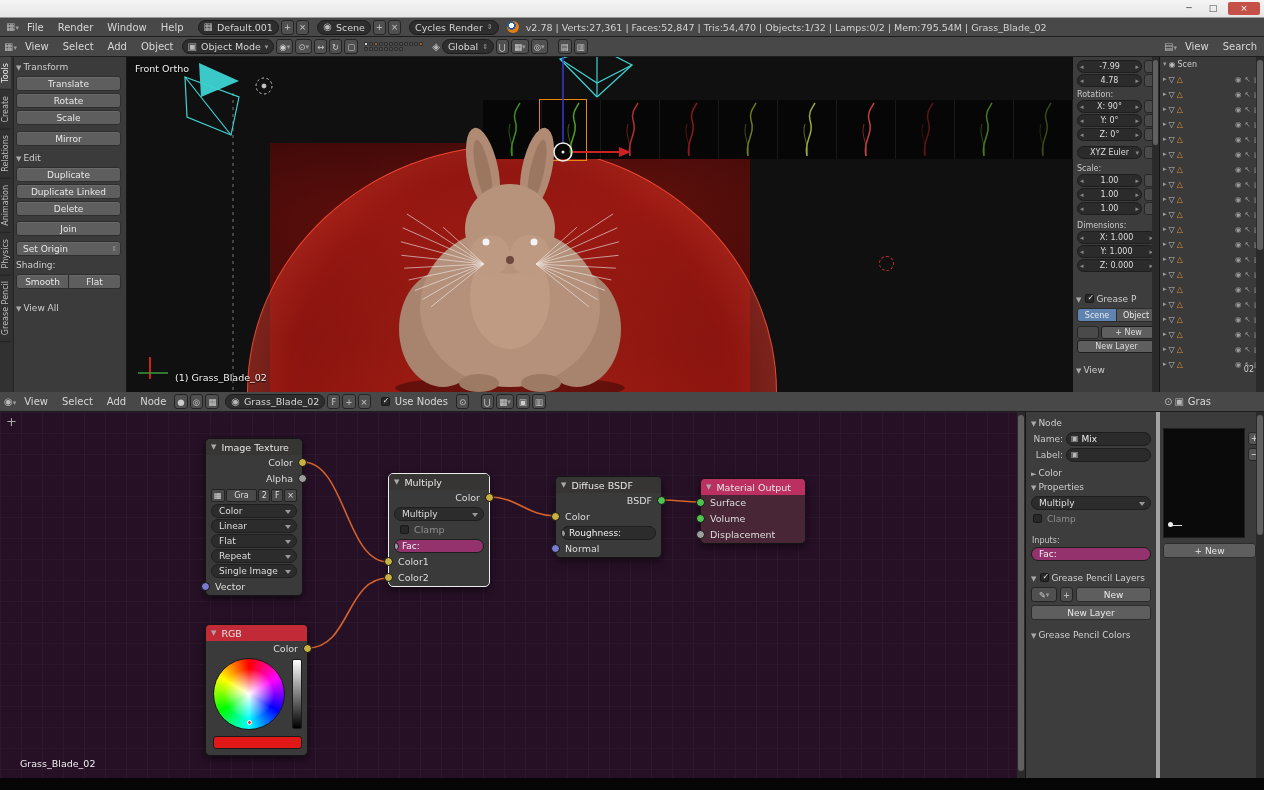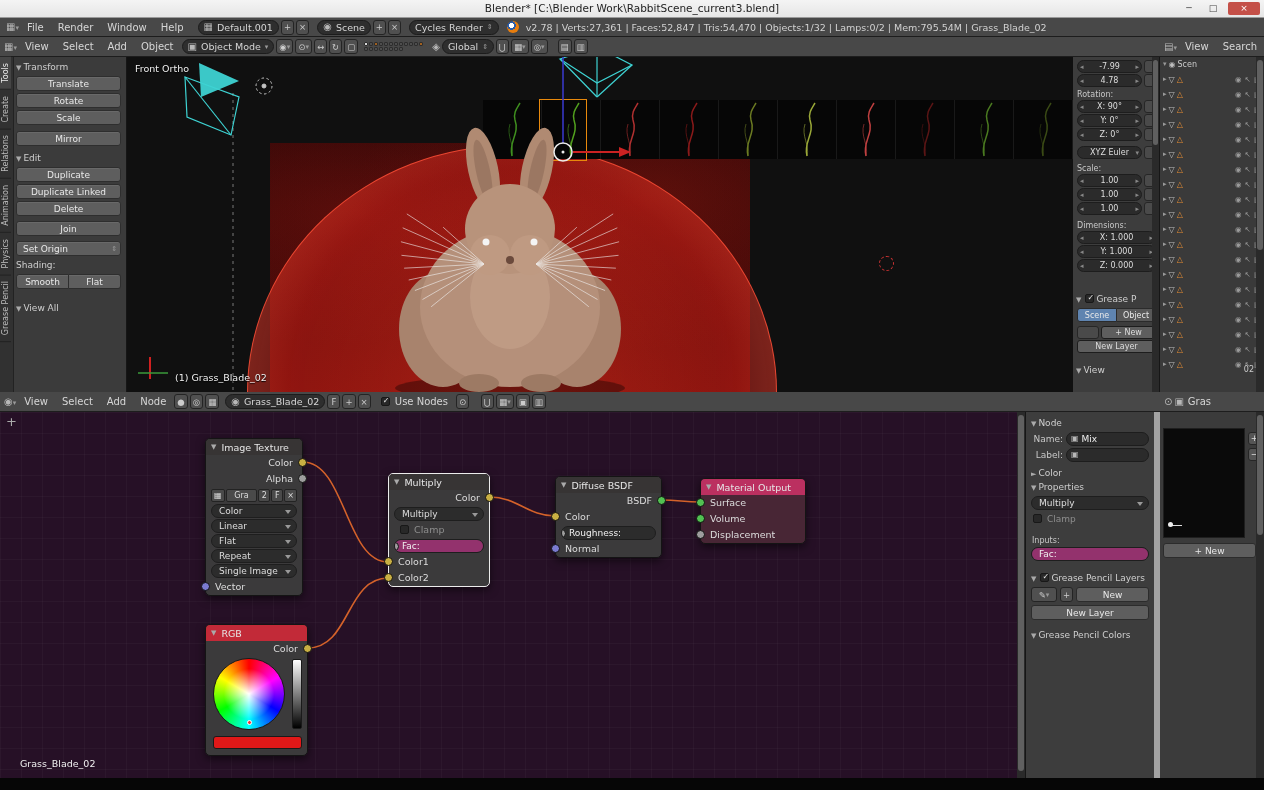--- a/index.html
+++ b/index.html
@@ -80,42 +80,41 @@
 .slider .lab{position:absolute;left:7px;top:0;}
 .slider .val{position:absolute;right:7px;top:0;margin-top:36px;}
 .irow{display:flex;gap:1px;margin:2px 5px;height:13px;}
 .irow span{background:#4a4a4a;border:1px solid #232323;border-radius:2px;font-size:8px;line-height:11px;text-align:center;min-width:12px;color:#ddd;padding:0 2px;}
 .irow .grow{flex:1;text-align:center;}
 .wheel{position:absolute;left:7px;top:33px;width:72px;height:72px;border-radius:50%;background:radial-gradient(circle closest-side,#fff 0%,rgba(255,255,255,0) 72%),conic-gradient(#f00,#f0f,#00f,#0ff,#0f0,#ff0,#f00);border:1px solid #1a1a1a;}
 .vbar{position:absolute;left:86px;top:34px;width:10px;height:70px;background:linear-gradient(#fff,#000);border:1px solid #1a1a1a;border-radius:2px;}
 .redbar{position:absolute;left:7px;top:111px;width:89px;height:13px;background:var(--rgb-current,#e01818);border:1px solid #1a1a1a;border-radius:3px;}
 .wdot{position:absolute;left:41px;top:95px;width:5px;height:5px;border:1px solid #fff;border-radius:50%;background:#e33;}
 
-.nsp{left:1025px;top:412px;width:135px;height:366px;background:#3d3d3d;border-left:1px solid #161616;border-right:6px solid #a3a3a3;padding:4px 5px;font-size:9px;}
+.nsp{left:1025px;top:412px;width:135px;height:366px;background:#3d3d3d;border-left:1px solid #161616;border-right:4px solid #a3a3a3;padding:4px 5px;font-size:9px;}
 .sprow{display:flex;align-items:center;gap:3px;margin:2px 0;}
 .spl{width:32px;text-align:right;color:#c8c8c8;flex:0 0 auto;}
 .fld{flex:1;height:14px;background:#2b2b2b;border:1px solid #1d1d1d;border-radius:7px;color:#eee;font-size:9px;line-height:12px;padding:0 4px;display:flex;gap:3px;align-items:center;overflow:hidden;}
 .btnw{height:15px;line-height:14px;background:#5e5e5e;border:1px solid #2c2c2c;border-radius:3px;text-align:center;color:#e8e8e8;font-size:9px;}
 
 .pv{left:1160px;top:412px;width:104px;height:366px;background:#3b3b3b;}
 .pvbox{position:absolute;left:3px;top:16px;width:82px;height:110px;background:#0a0a0a;border:1px solid #1f1f1f;}
 .zbtn{position:absolute;left:88px;width:13px;height:13px;background:#555;border:1px solid #262626;border-radius:3px;color:#ddd;font-size:9px;text-align:center;line-height:11px;}
 
 .sbtrack{background:#2a2a2a;}
 .sbthumb{position:absolute;left:1px;right:1px;background:#606060;border-radius:3px;}
 .ldot{width:4px;height:4px;background:#4e4e4e;border:1px solid #2d2d2d;display:inline-block;margin:0.5px;border-radius:1px;}
 .ldot.on{background:#d9d9d9;}
 .ldot.occ{background:#a06020;}
 .blogo{width:12px;height:12px;border-radius:50%;background:radial-gradient(circle at 38% 38%,#fff 0 22%,#2a5ca8 23% 40%,#e87d0d 41%);display:inline-block;}
 </style>
 </head>
 <body>
 
 <div class="r titlebar">
-  <span class="tb-title">Blender* [C:\Blender Work\RabbitScene_current3.blend]</span>
   <span class="tbb" style="right:64px;width:22px;">─</span>
   <span class="tbb" style="right:40px;width:22px;">□</span>
   <span class="tbb" style="right:4px;width:32px;background:var(--close-button,#c45048);color:#fff;">×</span>
 </div>
 
 <div class="r hbar" style="left:0;top:18px;width:1264px;height:19px;">
   <span class="ic" style="margin-left:2px;">▦<span class="dar">▾</span></span>
   <span class="menu">File</span>
   <span class="menu">Render</span>
   <span class="menu">Window</span>

